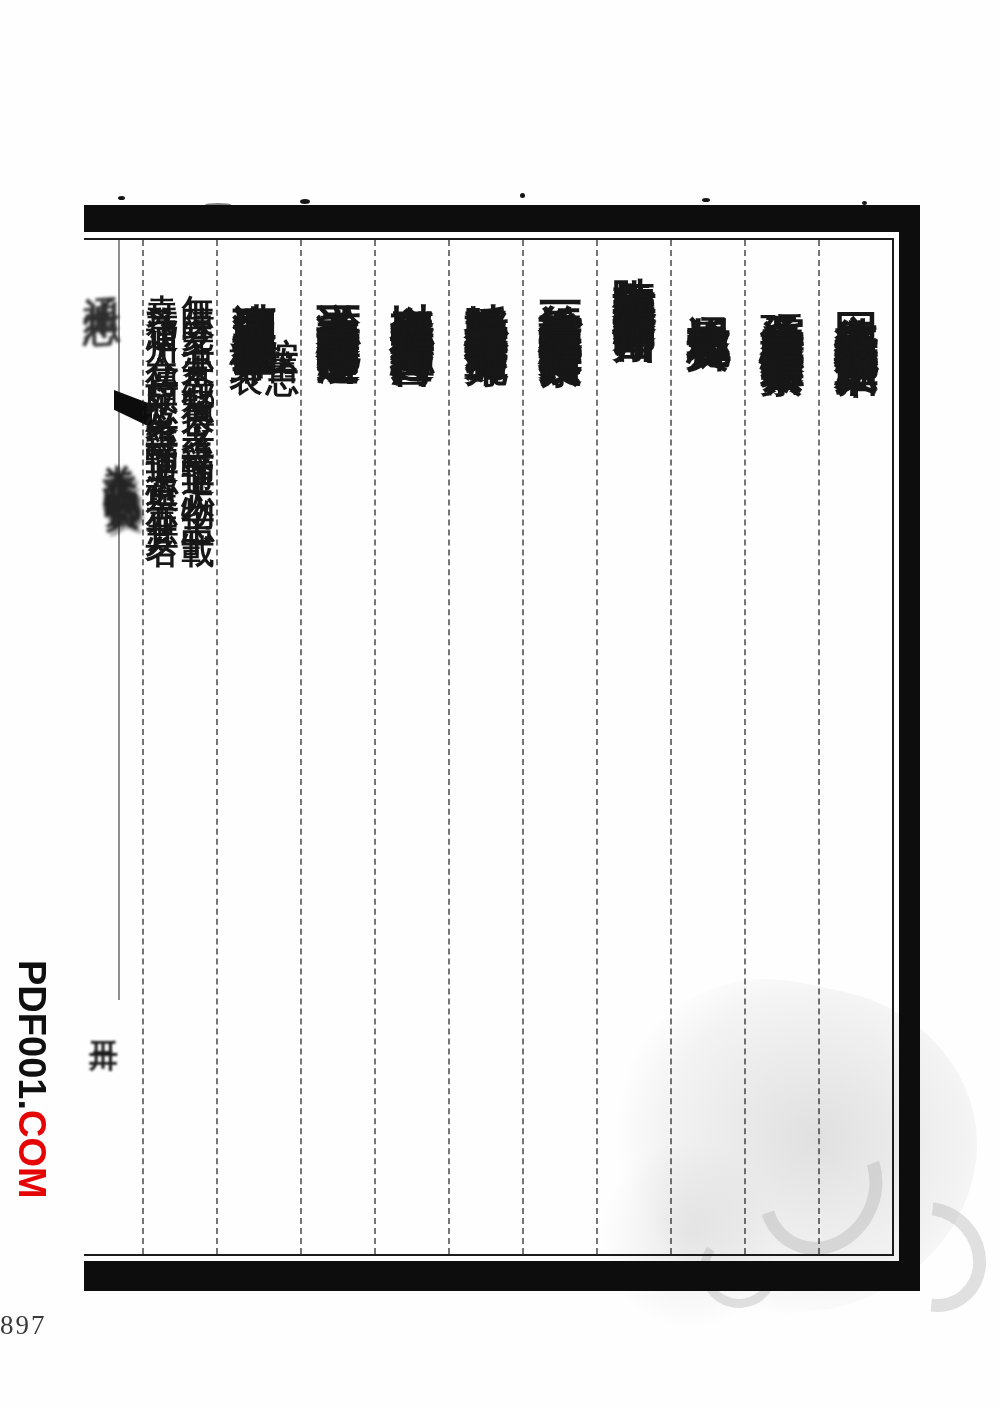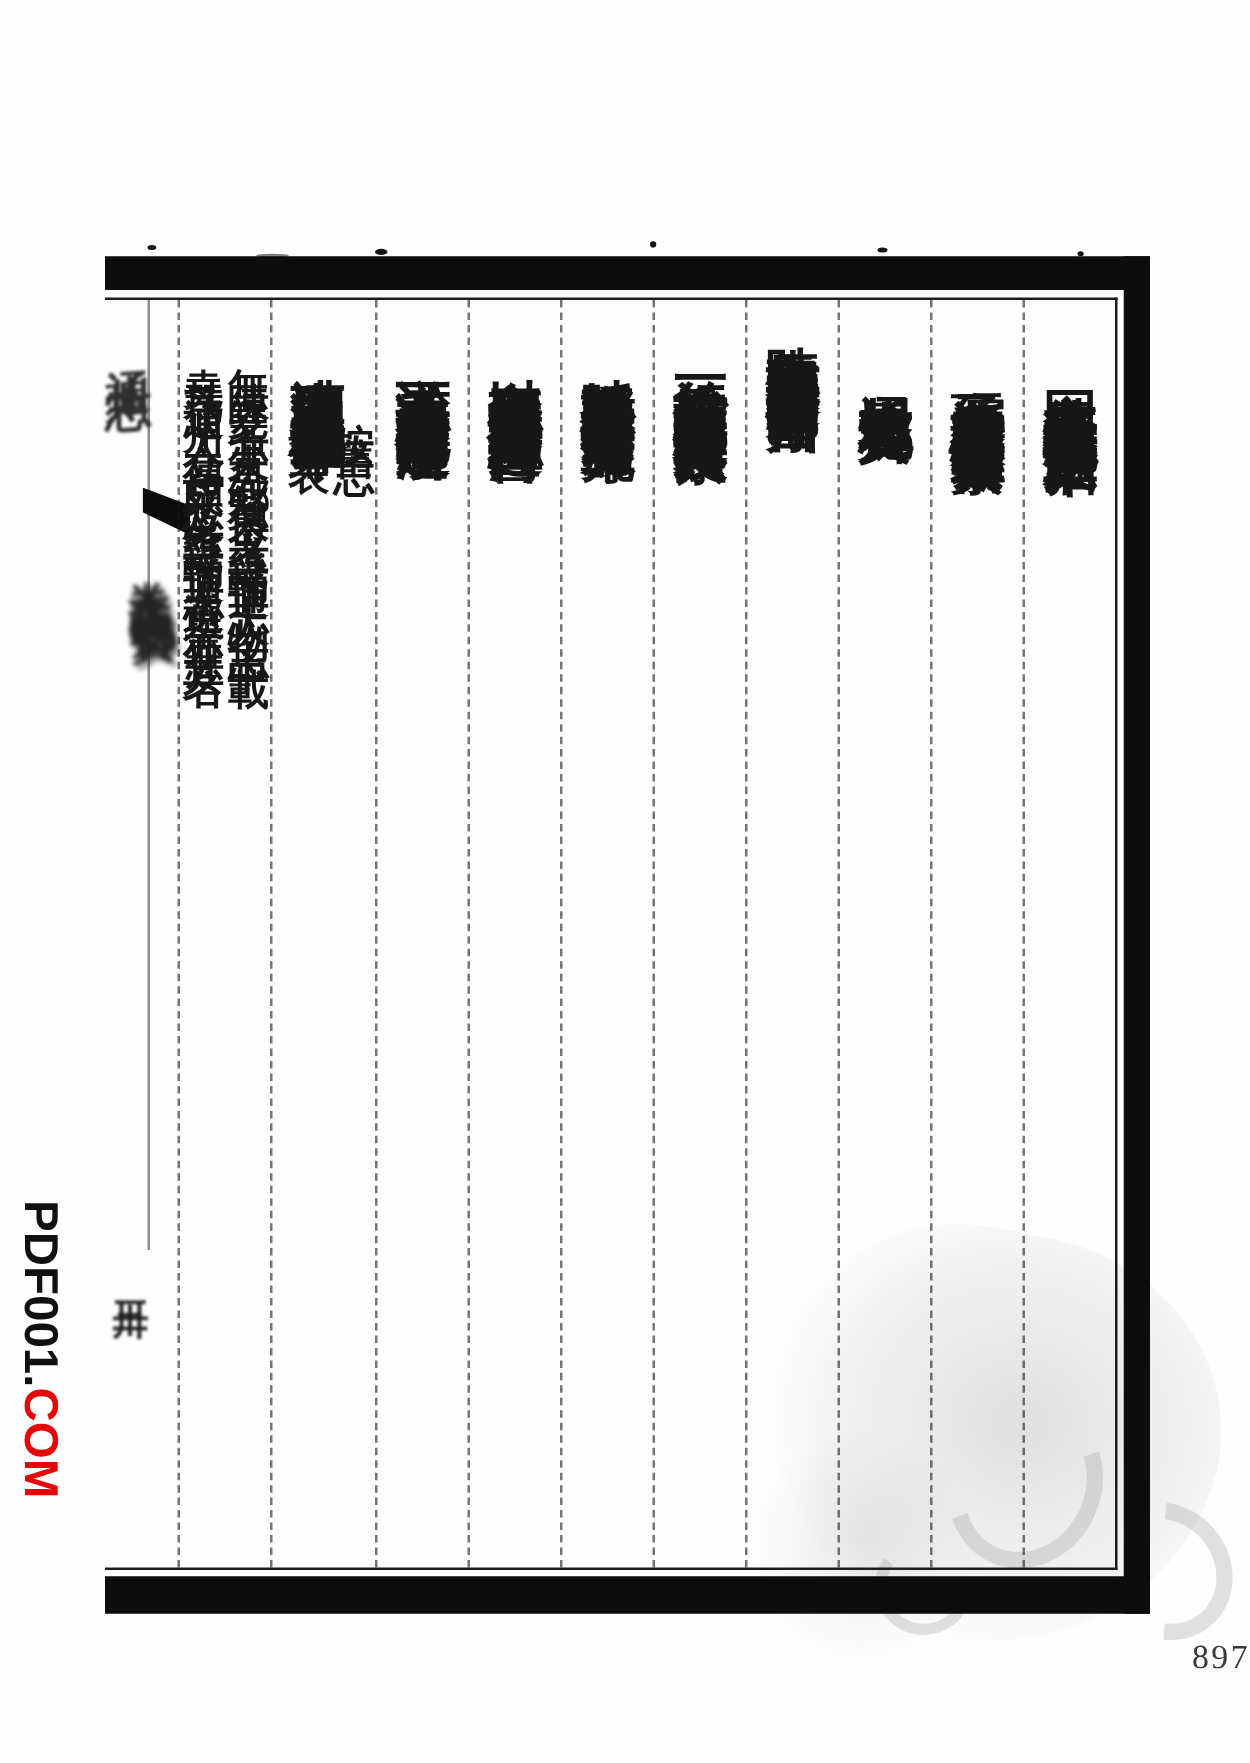--- a/index.html
+++ b/index.html
@@ -91,21 +91,21 @@
     display:block;width:235px;height:52px;white-space:nowrap;
     transform:rotate(90deg) translateY(-52px);transform-origin:0 0;
     font-family:"Liberation Sans","DejaVu Sans",sans-serif;
     font-weight:bold;font-size:38px;letter-spacing:0px;line-height:52px;
     color:#101010;
   }
   .wm-red{color:#e60505;}
 
   
   .pageno{
-    position:absolute;left:0;top:1310px;width:100%;text-align:right;
+    position:absolute;left:0;top:1310px;width:100%;text-align:left;
     font-size:27px;color:#3a3a3a;letter-spacing:2px;
   }
 
   
   .speck{position:absolute;background:#141414;border-radius:50%;}
 </style>
 </head>
 <body>
 
 <div class="gray-blob blob1"></div>

